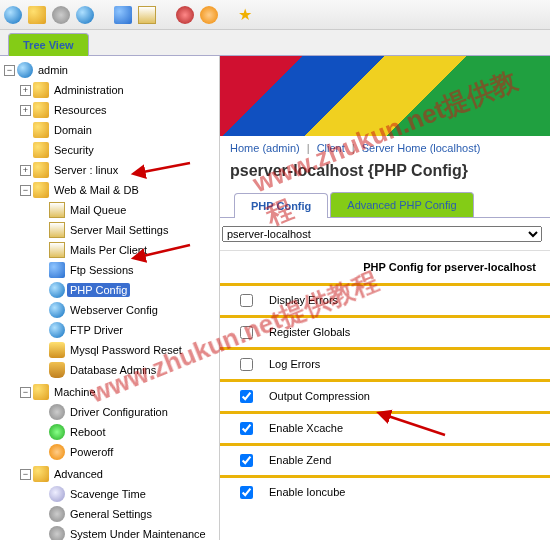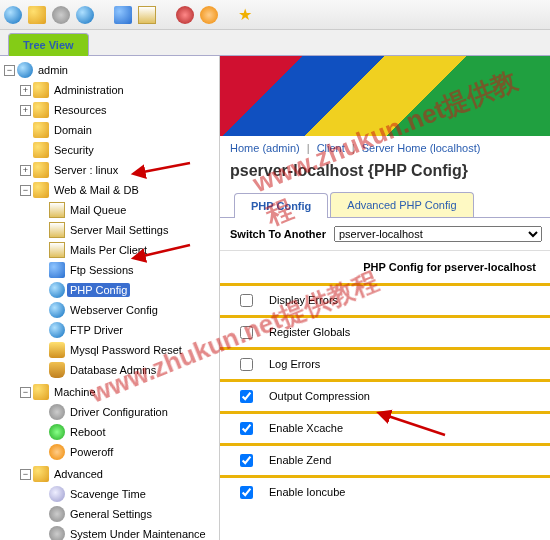--- a/index.html
+++ b/index.html
@@ -38,21 +38,21 @@
 .icon-orange { background: radial-gradient(circle,#fc8,#e80); border-radius:50%; }
 .icon-clock { background: radial-gradient(circle at 40% 40%,#eef,#99c); border-radius:50%; }
 
 .content { flex: 1; overflow: hidden; position: relative; }
 .banner { height: 80px; background: linear-gradient(135deg, #d01030 0%, #d01030 20%, #1050c0 20%, #1050c0 40%, #f0d020 40%, #f0d020 60%, #20a040 60%); position: relative; }
 .breadcrumb { padding: 6px 10px; font-size: 11px; color: #2a5db0; }
 .breadcrumb .sep { color: #888; margin: 0 4px; }
 .page-title { padding: 2px 10px 8px; font-weight: bold; font-size: 16px; color: #333; }
 
 .sub-tabs { display: flex; padding-left: 14px; border-bottom: 1px solid #aac; margin-top: 4px; }
-.sub-tab { padding: 6px 16px; border: 1px solid #aac; border-bottom: none; border-radius: 4px 4px 0 0; background: #fef9c3; color: #2a5db0; cursor: pointer; margin-right: 2px; }
+.sub-tab { padding: 6px 16px; border: 1px solid #aac; border-bottom: none; border-radius: 4px 4px 0 0; background: #84cc16; color: #2a5db0; cursor: pointer; margin-right: 2px; }
 .sub-tab.active { background: #fff; font-weight: bold; position: relative; top: 1px; }
 
 .switch-row { display: flex; align-items: center; padding: 8px 2px; border-bottom: 1px solid #ddd; }
 .switch-row label { font-weight: bold; padding: 0 8px; }
 .switch-row select { flex: 1; margin-right: 6px; font-size: 11px; }
 
 .section-title { font-weight: bold; padding: 10px 14px; text-align: right; }
 
 .option-row { padding: 8px 20px; border-top: 3px solid #eab308; display: flex; gap: 16px; }
 .option-row input[type=checkbox] { width: 13px; height: 13px; }
@@ -233,21 +233,20 @@
       <a>Server Home (localhost)</a>
     </div>
     <div class="page-title">pserver-localhost {PHP Config}</div>
 
     <div class="sub-tabs">
       <div class="sub-tab active">PHP Config</div>
       <div class="sub-tab">Advanced PHP Config</div>
     </div>
 
     <div class="switch-row">
-      <label>Switch To Another</label>
       <select>
         <option>pserver-localhost</option>
       </select>
     </div>
 
     <div class="section-title">PHP Config for pserver-localhost</div>
 
     <div class="option-row">
       <input type="checkbox" style="">
       <span>Display Errors</span>

